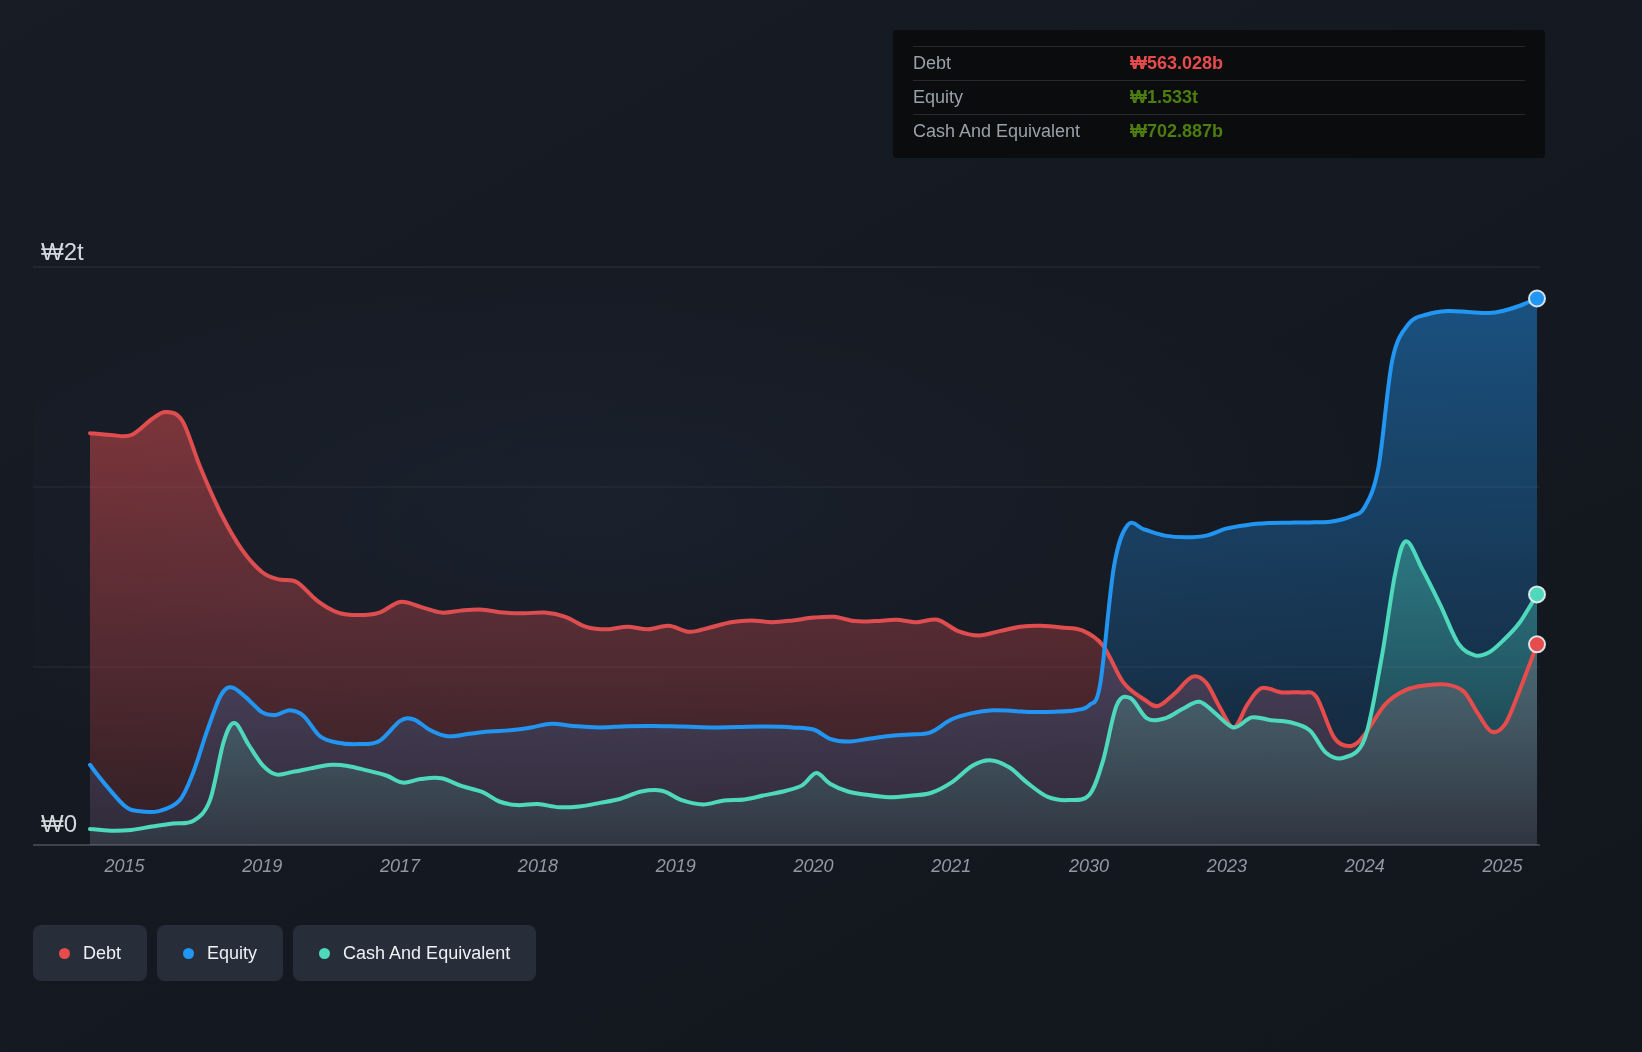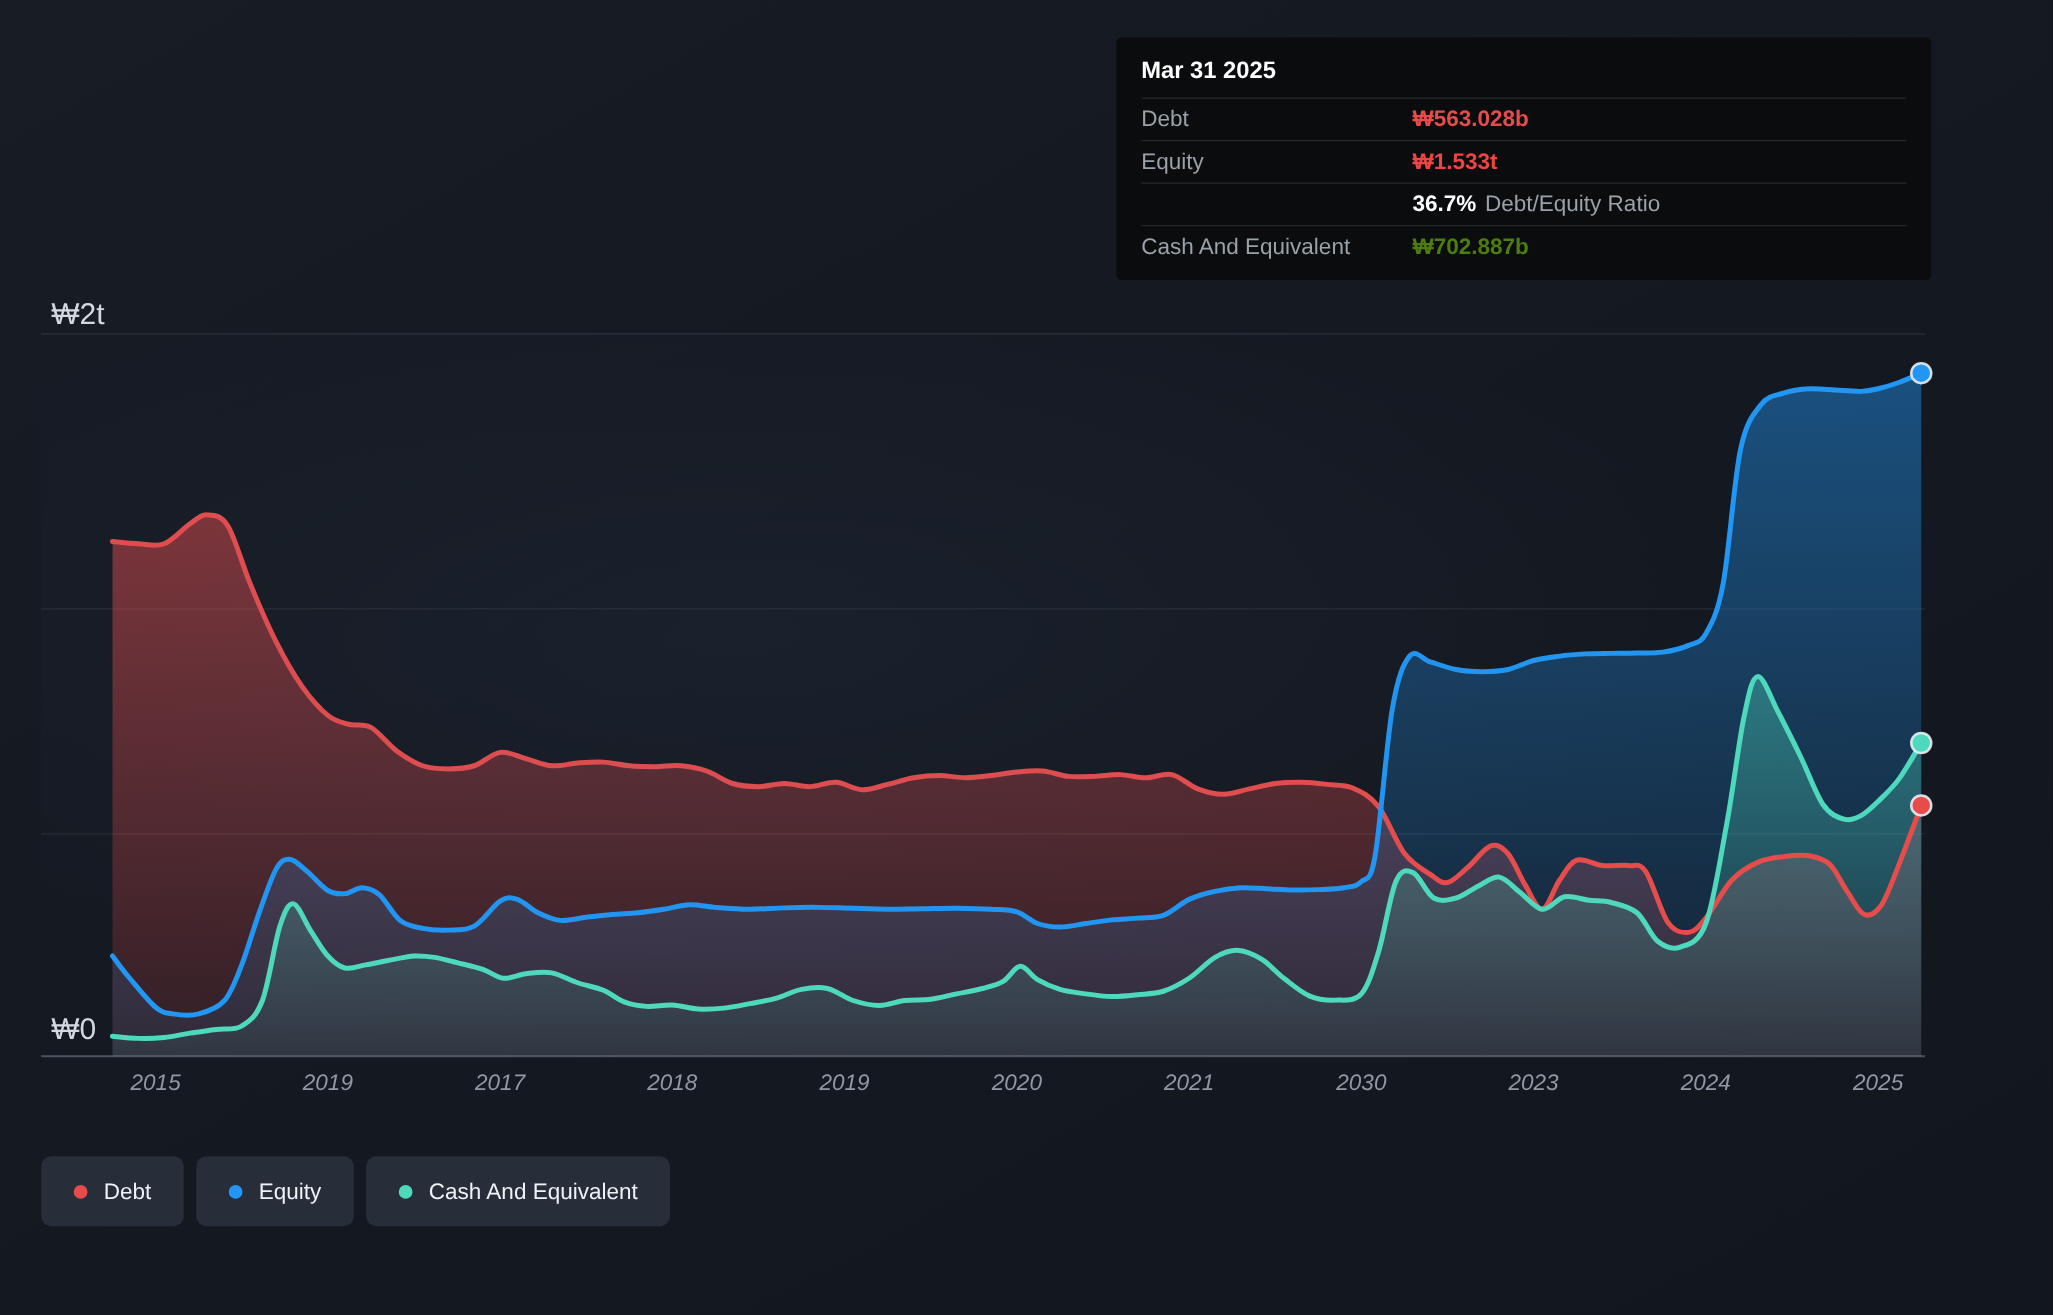--- a/index.html
+++ b/index.html
@@ -79,33 +79,27 @@
       <span class="x-label" style="left: 675.7px;">2019</span>
       <span class="x-label" style="left: 813.5px;">2020</span>
       <span class="x-label" style="left: 951.3px;">2021</span>
       <span class="x-label" style="left: 1089.1px;">2030</span>
       <span class="x-label" style="left: 1226.9px;">2023</span>
       <span class="x-label" style="left: 1364.7px;">2024</span>
       <span class="x-label" style="left: 1502.5px;">2025</span>
     </div>
 
   <div class="tooltip">
-    <div class="tt-title">Mar 31 2025</div>
     <div class="tt-row">
       <span class="tt-label">Debt</span>
       <span class="tt-value" style="color: rgb(230, 76, 76);">₩563.028b</span>
     </div>
     <div class="tt-row">
       <span class="tt-label">Equity</span>
-      <span class="tt-value" style="color: #ef4444;">₩1.533t</span>
-    </div>
-    <div class="tt-row">
-      <span class="tt-label"></span>
-      <span class="tt-value" style="color: rgb(255, 255, 255);">36.7%</span>
-      <span class="tt-suffix">Debt/Equity Ratio</span>
+      <span class="tt-value" style="color: #4d7c0f;">₩1.533t</span>
     </div>
     <div class="tt-row">
       <span class="tt-label">Cash And Equivalent</span>
       <span class="tt-value" style="color: #4d7c0f;">₩702.887b</span>
     </div>
   </div>
 
   <div class="legend">
     <div class="legend-item">
       <span class="legend-dot" style="background-color: rgb(230, 76, 76);"></span>

